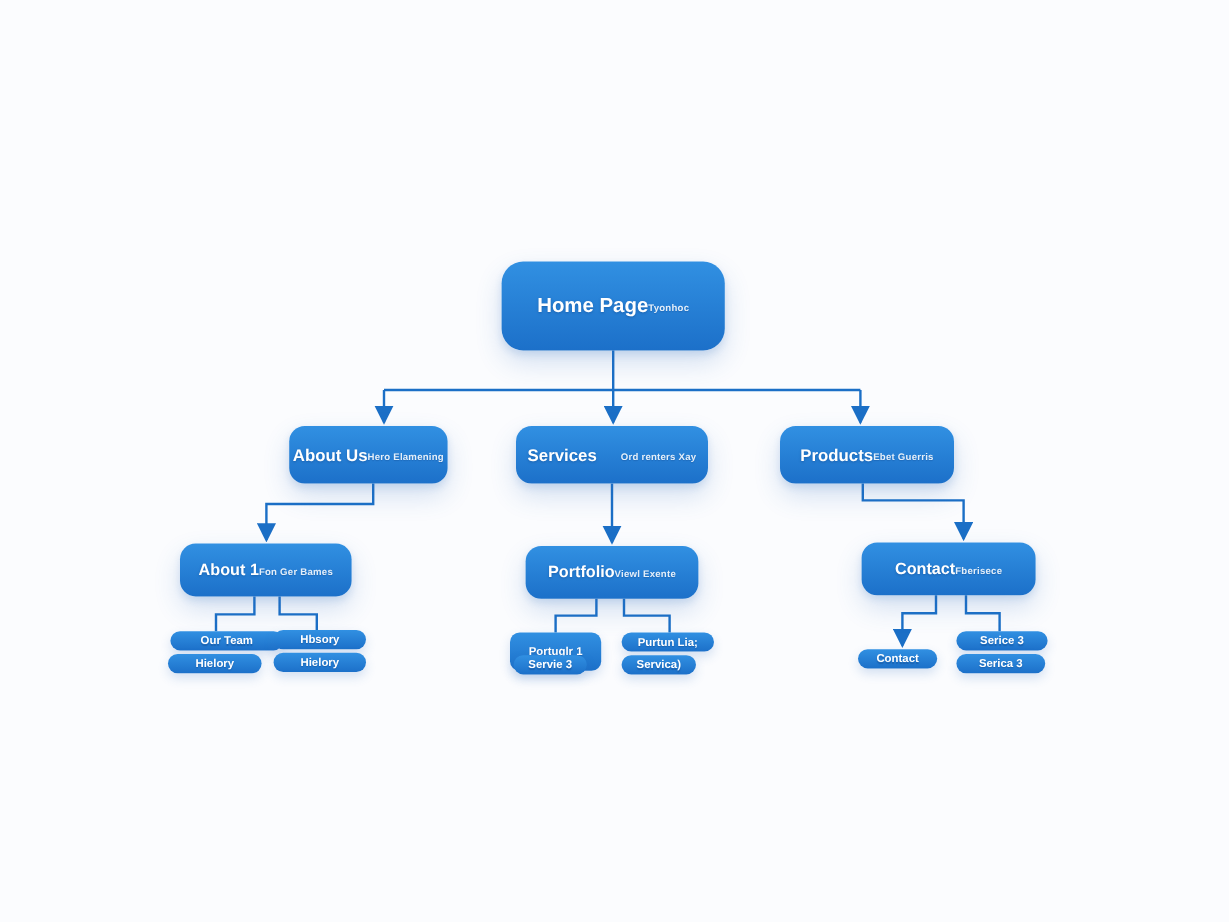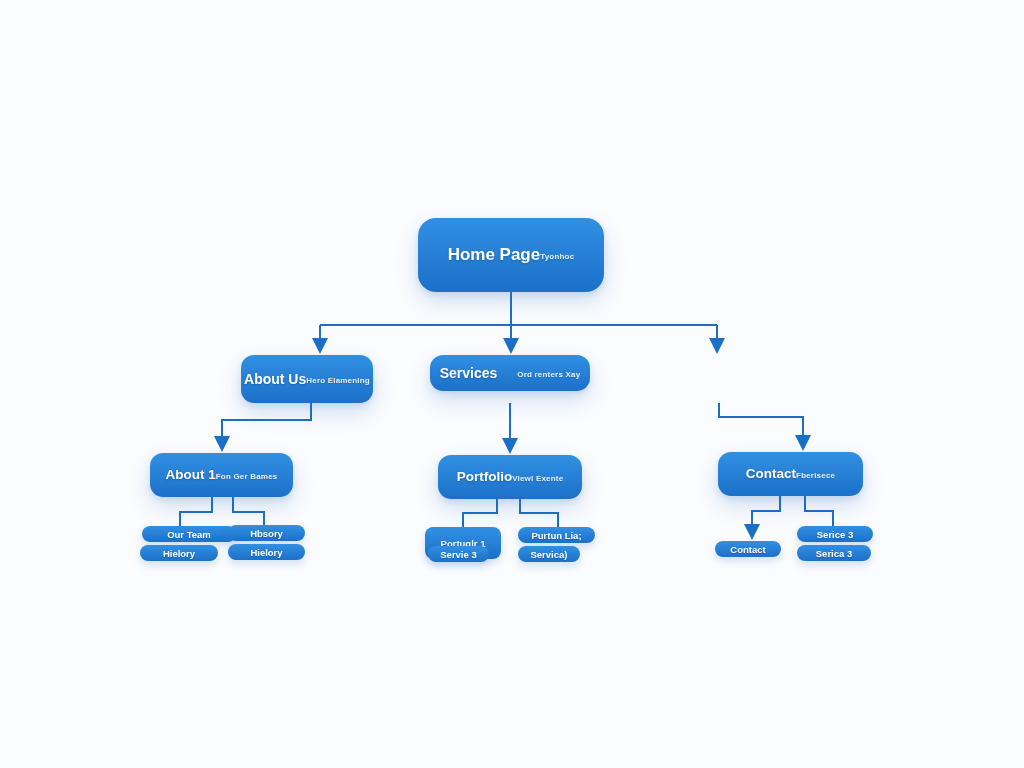--- a/index.html
+++ b/index.html
@@ -67,23 +67,27 @@
 
   <div class="node lvl1" style="left:418px;top:218px;width:186px;height:74px;">
     <div class="title t1">Home Page</div>
     <div class="subtitle">Tyonhoc</div>
   </div>
 
   <div class="node lvl2" style="left:241px;top:355px;width:132px;height:48px;">
     <div class="title t2">About Us</div>
     <div class="subtitle">Hero Elamening</div>
   </div>
-  <div class="node lvl2" style="left:430px;top:355px;width:160px;height:36px;gap:20px;">
+  <div class="node lvl2" style="left:430px;top:355px;width:160px;height:48px;gap:20px;">
     <div class="title t2">Services</div>
     <div class="subtitle">Ord renters Xay</div>
+  </div>
+  <div class="node lvl2" style="left:650px;top:355px;width:145px;height:48px;">
+    <div class="title t2">Products</div>
+    <div class="subtitle">Ebet Guerris</div>
   </div>
 
   <div class="node lvl3" style="left:150px;top:453px;width:143px;height:44px;">
     <div class="title t3">About 1</div>
     <div class="subtitle">Fon Ger Bames</div>
   </div>
   <div class="node lvl3" style="left:438px;top:455px;width:144px;height:44px;">
     <div class="title t3">Portfolio</div>
     <div class="subtitle">Viewl Exente</div>
   </div>

